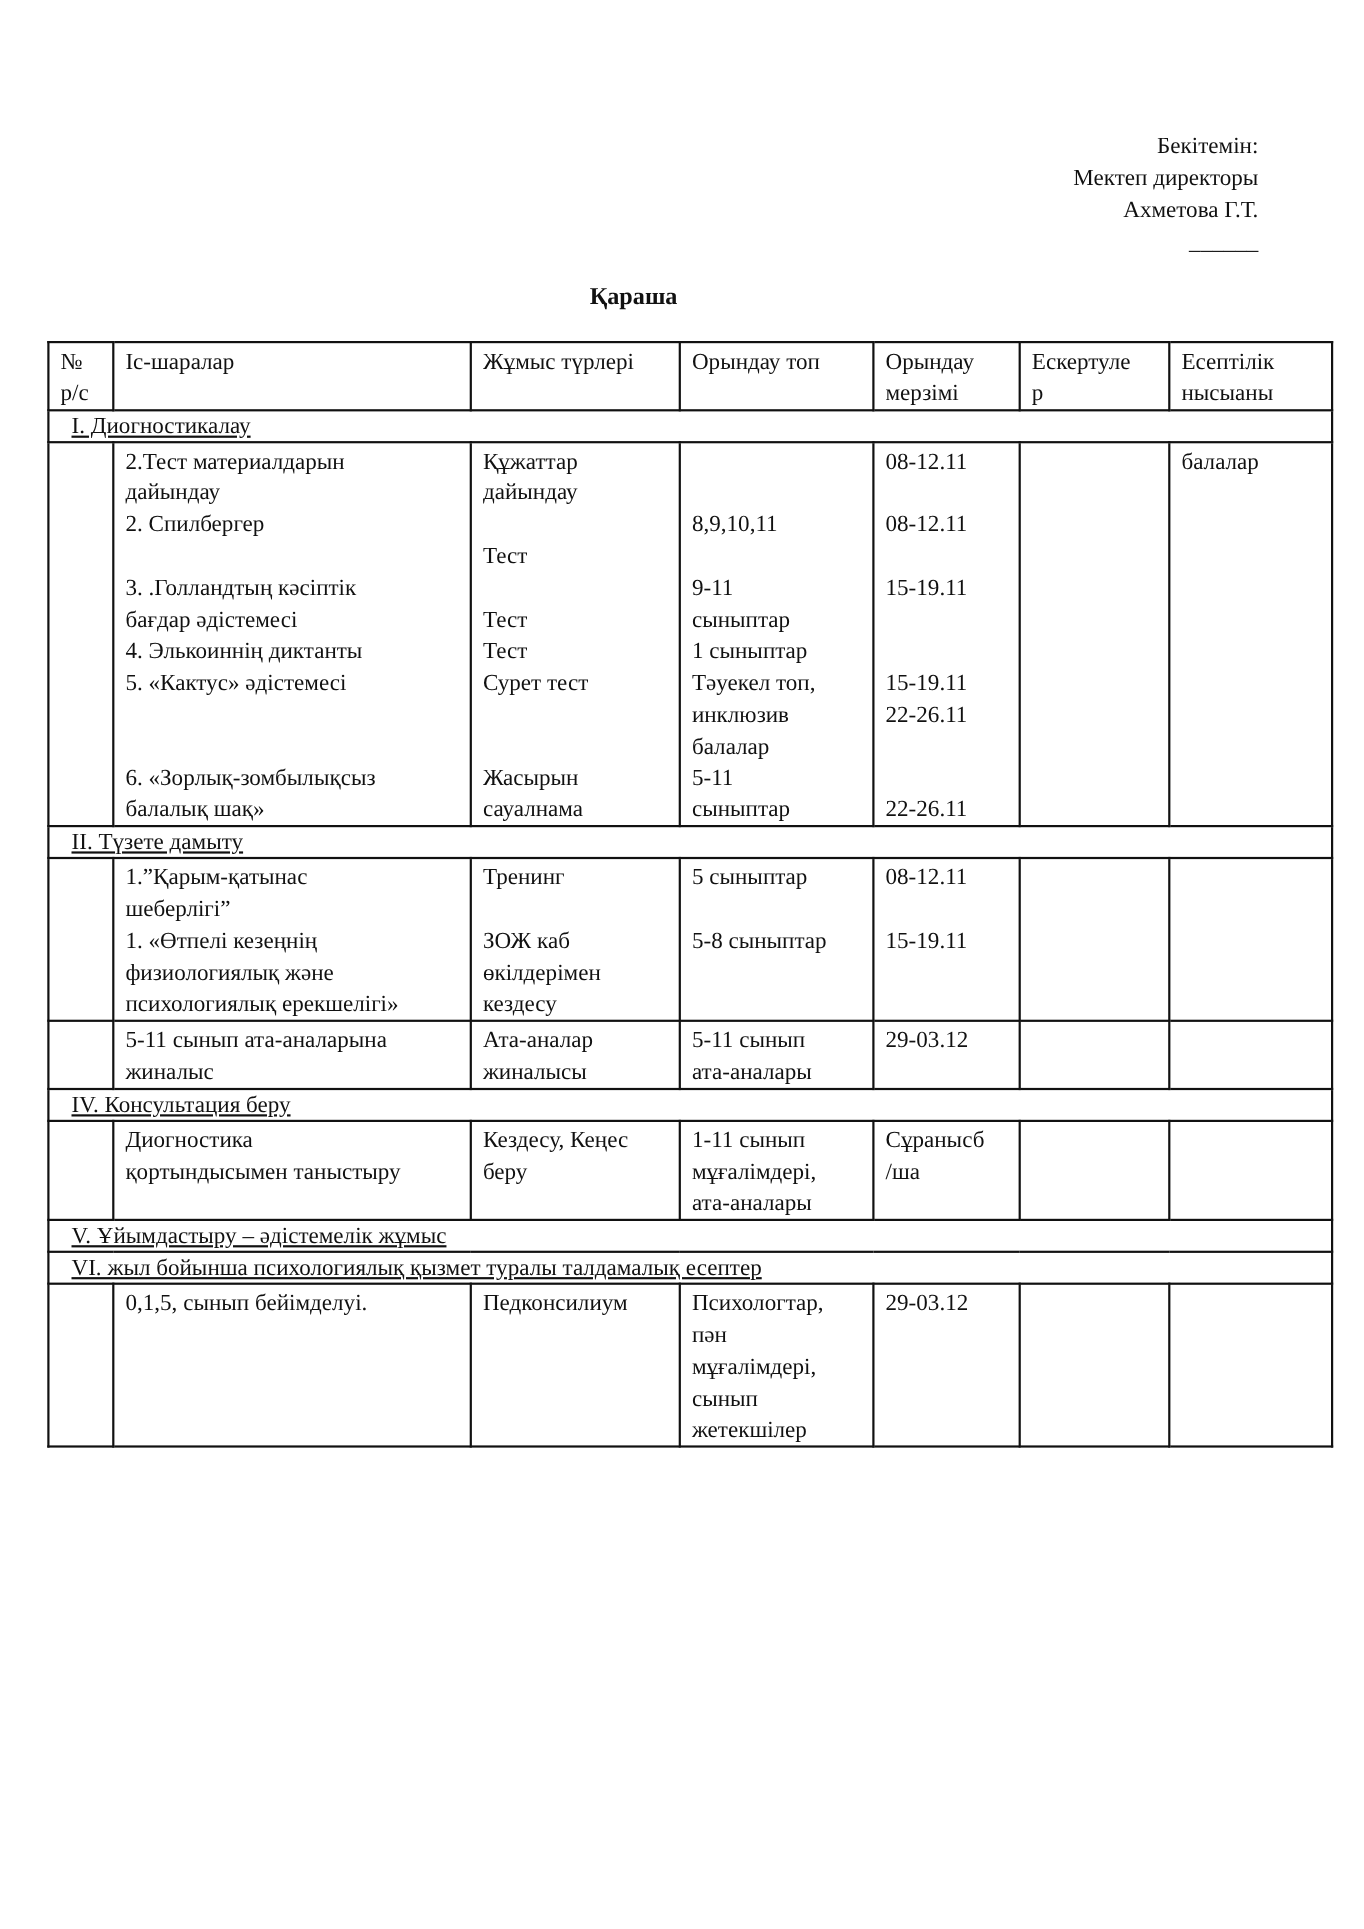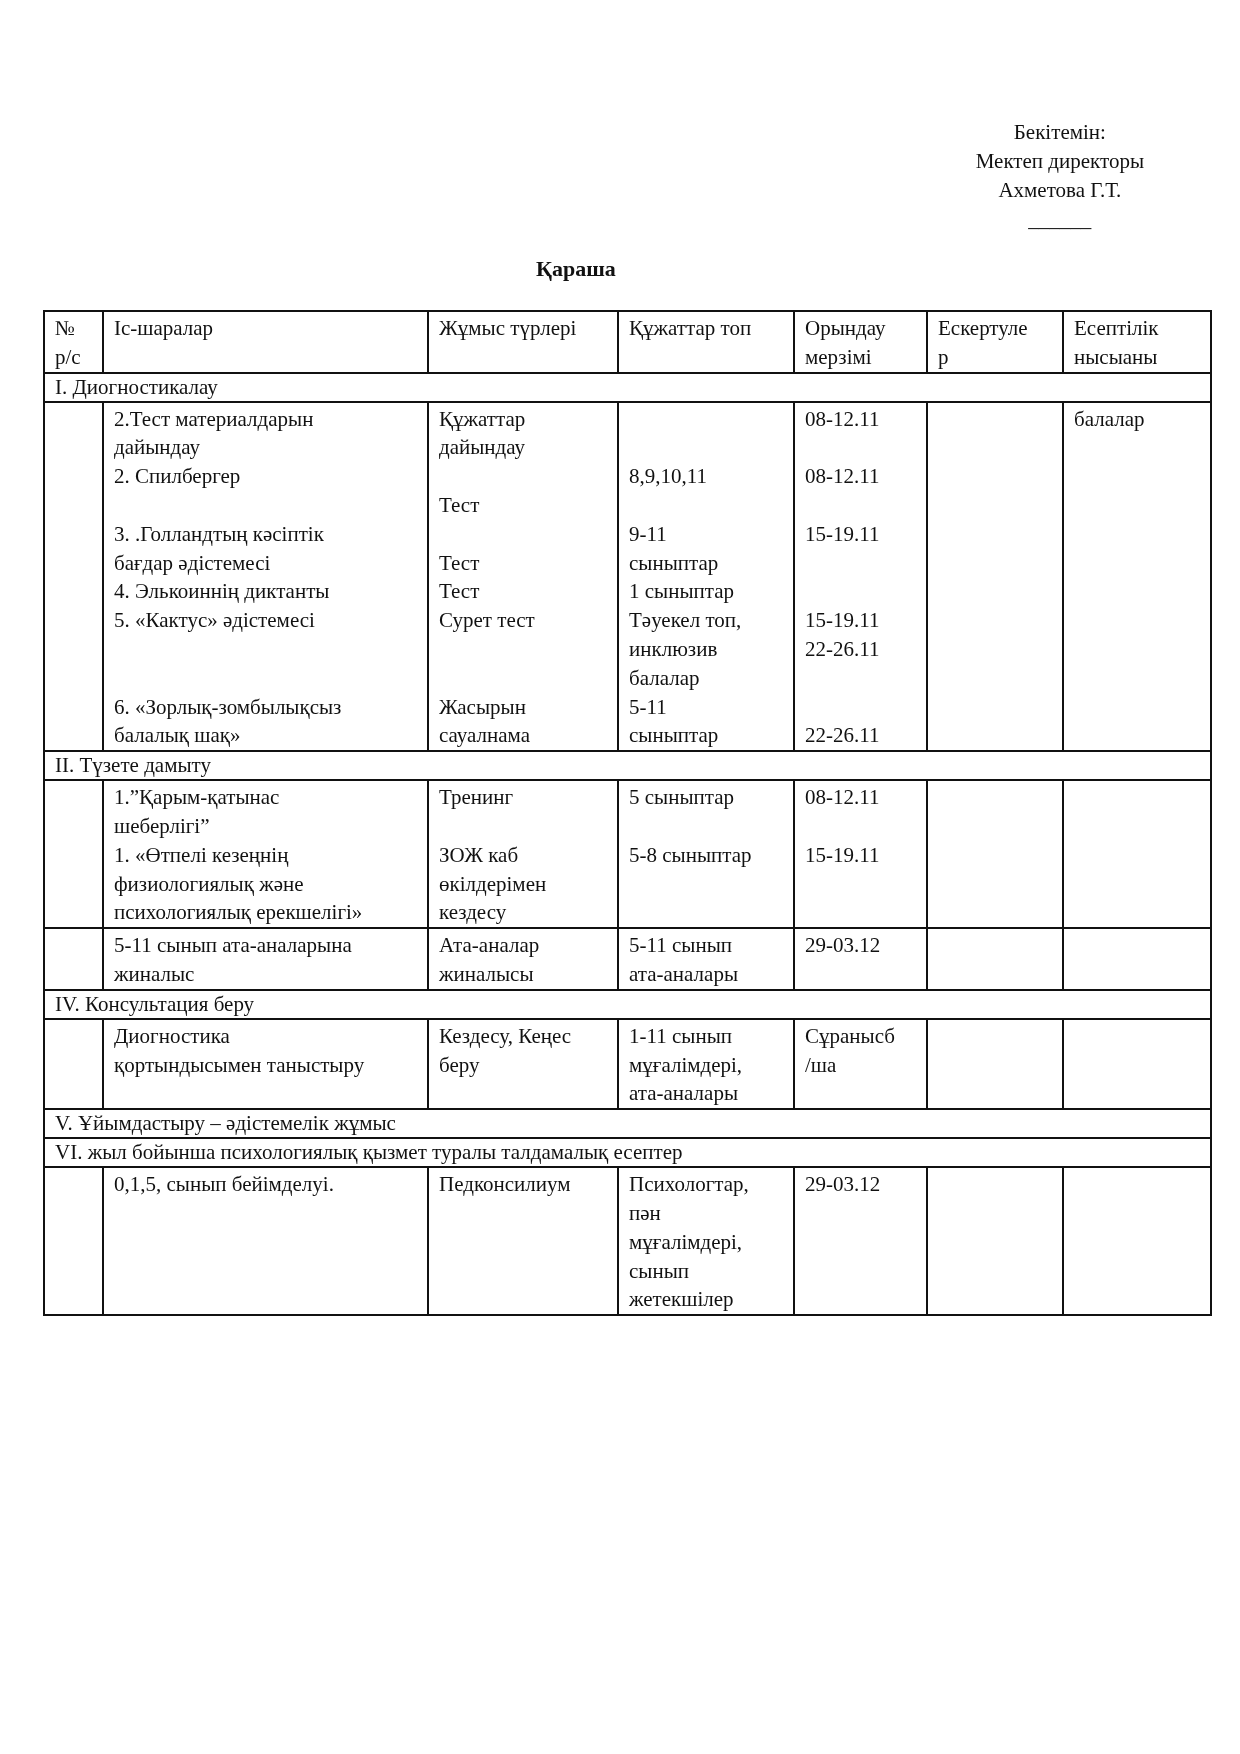--- a/index.html
+++ b/index.html
@@ -3,39 +3,39 @@
 <meta charset="utf-8">
 <style>
   html, body { margin: 0; padding: 0; background: #ffffff; }
   body {
     width: 1240px; height: 1754px; position: relative; overflow: hidden;
     font-family: "Liberation Serif", "DejaVu Serif", serif;
     color: #111;
   }
   .approval {
     position: absolute; right: 96px; top: 118px;
-    text-align: center; font-size: 21px; line-height: 29px;
+    text-align: right; font-size: 21px; line-height: 29px;
   }
   .approval .sig { letter-spacing: 0; }
   .title {
     position: absolute; top: 256px; left: 0; width: 1152px;
     text-align: center; font-weight: bold; font-size: 22px;
     font-family: "Liberation Serif", serif;
   }
   table.plan {
     position: absolute; left: 43px; top: 310px;
     width: 1167px; border-collapse: collapse; table-layout: fixed;
     font-size: 21px; line-height: 28.8px;
   }
   table.plan td {
     border: 2px solid #111; vertical-align: top;
     padding: 2px 10px 0 10px; overflow: hidden;
   }
   table.plan td.sec {
-    padding: 0 10px; line-height: 27px;
+    padding: 0 20px; line-height: 27px; text-decoration: underline;
   }
   .ln { display: block; white-space: nowrap; min-height: 28.8px; }
   col.c0 { width: 59px; }
   col.c1 { width: 325px; }
   col.c2 { width: 190px; }
   col.c3 { width: 176px; }
   col.c4 { width: 133px; }
   col.c5 { width: 136px; }
   col.c6 { width: 148px; }
 </style>
@@ -67,21 +67,21 @@
           <span class="ln">№</span>
           <span class="ln">р/с</span>
         </td>
       <td>
           <span class="ln">Іс-шаралар</span>
         </td>
       <td>
           <span class="ln">Жұмыс түрлері</span>
         </td>
       <td>
-          <span class="ln">Құжаттар топ</span>
+          <span class="ln">Орындау топ</span>
         </td>
       <td>
           <span class="ln">Орындау</span>
           <span class="ln">мерзімі</span>
         </td>
       <td>
           <span class="ln">Ескертуле</span>
           <span class="ln">р</span>
         </td>
       <td>

